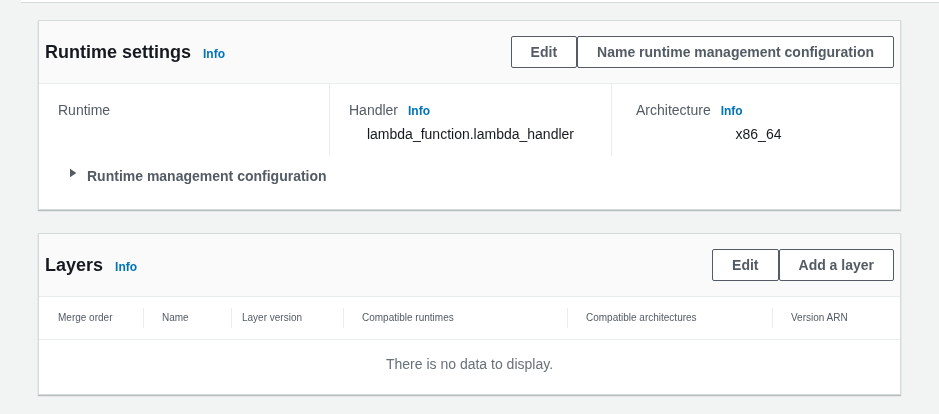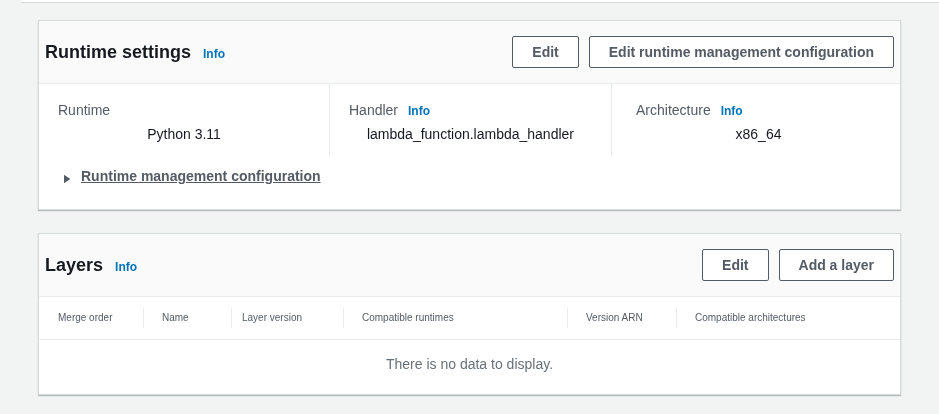--- a/index.html
+++ b/index.html
@@ -34,21 +34,21 @@
   }
   .title-wrap { display: flex; align-items: baseline; gap: 12px; }
   .card-title {
     font-size: 18px; font-weight: bold; color: #16191f;
     margin: 0; line-height: 22px;
   }
   .info-link {
     font-size: 12px; font-weight: bold; color: #0073bb;
     text-decoration: none; cursor: pointer; line-height: 14px;
   }
-  .btn-group { display: flex; gap: 10px; }
+  .btn-group { display: flex; }
   .btn {
     background: #ffffff;
     border: 1px solid #545b64; border-radius: 2px;
     color: #545b64; font-weight: bold; font-size: 14px;
     line-height: 20px; padding: 5px 19px;
     font-family: inherit; cursor: pointer; white-space: nowrap;
   }
 
   .columns { display: flex; }
   .col { padding: 16px 19px 12px; text-align: center; }
@@ -56,25 +56,24 @@
   .col-1 { width: 290px; }
   .col-2 { width: 282px; }
   .col-3 { flex: 1; padding-left: 24px; }
   .field-label {
     font-size: 14px; color: #545b64; line-height: 20px;
     display: flex; align-items: baseline; gap: 10px;
   }
   .field-value { font-size: 14px; color: #16191f; line-height: 20px; margin-top: 4px; }
 
   .expander {
-    display: flex; align-items: flex-end; gap: 9px;
-    padding: 12px 23px 25px;
+    display: flex; align-items: flex-start; gap: 9px;
+    padding: 12px 29px 25px;
     font-size: 14px; font-weight: bold; color: #545b64;
     cursor: pointer;
-    text-decoration: underline;
   }
   .caret { display: inline-flex; width: 10px; height: 10px; }
 
   .table-header {
     display: flex; padding: 11px 19px;
     border-bottom: 1px solid #eaeded;
   }
   .th {
     font-size: 10px; font-weight: normal; color: #545b64;
     line-height: 20px; position: relative; padding-left: 19px;
@@ -103,30 +102,29 @@
 <div class="top-edge"></div>
 
 <section class="card" id="card-runtime">
   <div class="card-header">
     <div class="title-wrap">
       <h2 class="card-title">Runtime settings</h2>
       <a class="info-link">Info</a>
     </div>
     <div class="btn-group">
       <button class="btn">Edit</button>
-      <button class="btn">Edit runtime management configuration</button>
+      <button class="btn">Name runtime management configuration</button>
     </div>
   </div>
 
   <div class="columns">
     <div class="col col-1">
       <div class="field-label">
         <span>Runtime</span>
       </div>
-      <div class="field-value">Python 3.11</div>
     </div>
     <div class="col col-2">
       <div class="field-label">
         <span>Handler</span>
         <a class="info-link">Info</a>
       </div>
       <div class="field-value">lambda_function.lambda_handler</div>
     </div>
     <div class="col col-3">
       <div class="field-label">
@@ -157,18 +155,18 @@
       <button class="btn">Edit</button>
       <button class="btn">Add a layer</button>
     </div>
   </div>
 
   <div class="table-header">
     <div class="th th-1">Merge order</div>
     <div class="th th-2">Name</div>
     <div class="th th-3">Layer version</div>
     <div class="th th-4">Compatible runtimes</div>
+    <div class="th th-5">Compatible architectures</div>
     <div class="th th-6">Version ARN</div>
-    <div class="th th-5">Compatible architectures</div>
   </div>
 
   <div class="empty-row">There is no data to display.</div>
 </section>
 
 </body></html>

